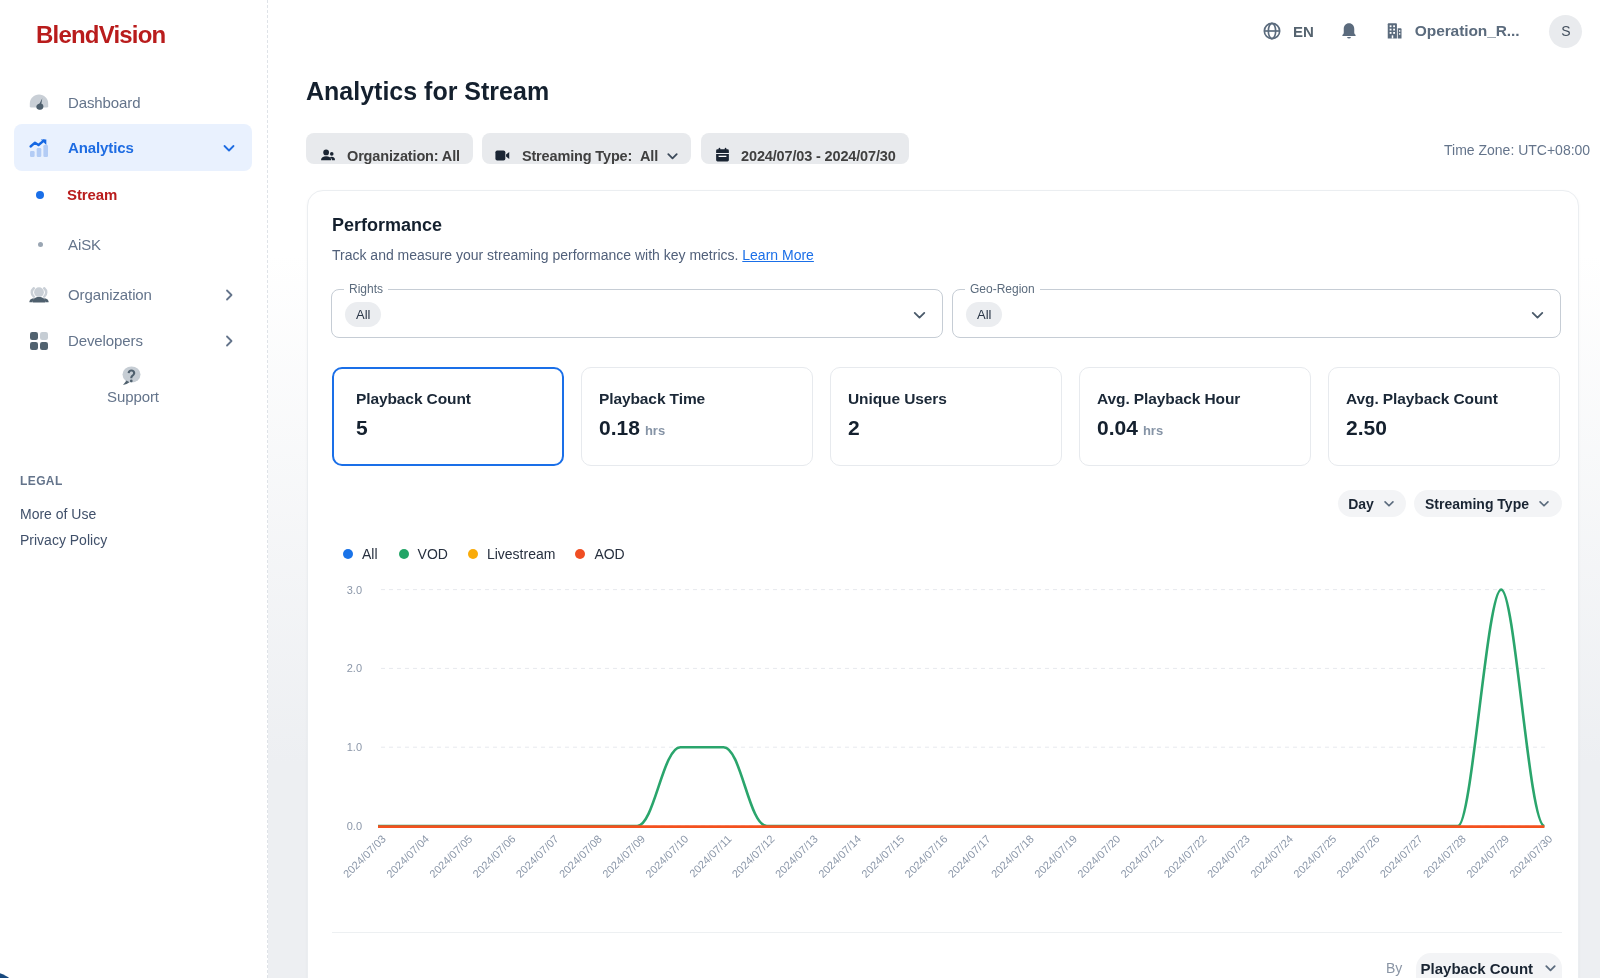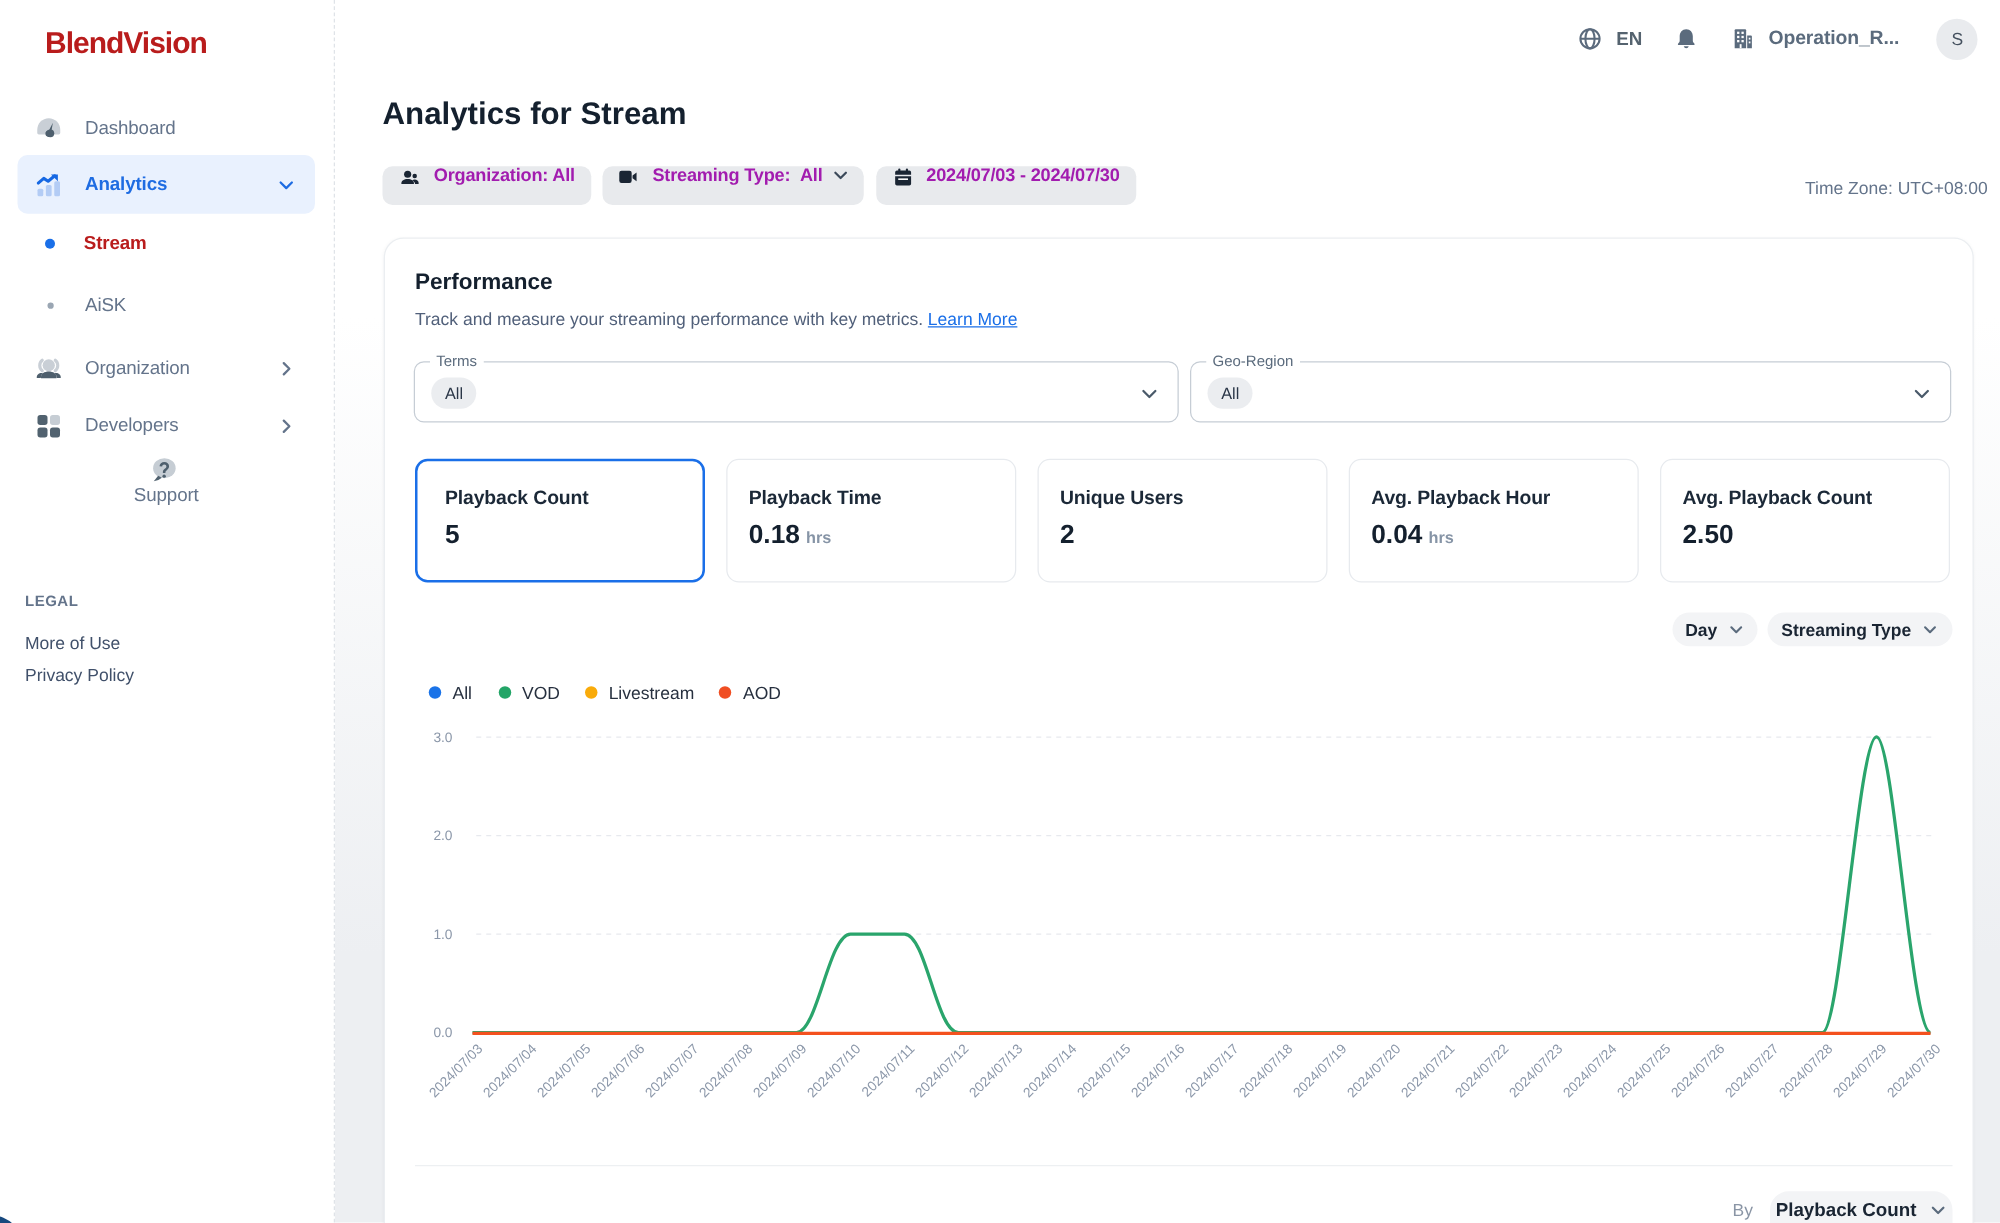--- a/index.html
+++ b/index.html
@@ -11,21 +11,21 @@
 .nav-sel { background:#e9f1fe; border-radius:8px; color:#1e6ce2; font-weight:700; }
 .nav-ico { width:24px; height:24px; margin-left:13px; margin-right:17px; flex:none; }
 .chev { margin-left:auto; margin-right:15px; }
 .legal-h { position:absolute; left:20px; top:474px; font-size:12px; font-weight:700; color:#64748b; letter-spacing:0.4px; }
 .legal-a { position:absolute; left:20px; font-size:14px; color:#40506a; }
 .copyr { position:absolute; left:20px; top:580px; font-size:12.5px; color:#98a2b3; line-height:17px; width:225px; }
 .chat-bub { position:absolute; left:-36px; top:972px; width:56px; height:56px; border-radius:50%; background:#17497e; }
 .topbar { position:absolute; left:994px; top:14px; height:34px; display:flex; align-items:center; color:#5b6b7d; }
 .h1 { position:absolute; left:38px; top:77px; font-size:25px; font-weight:700; color:#14202e; }
 .chips { position:absolute; left:38px; top:133px; display:flex; }
-.chip { height:31px; background:#e8eaed; border-radius:8px; display:flex; align-items:flex-start; padding:0 13px; font-size:14.5px; font-weight:700; color:#a21caf; letter-spacing:-0.15px; }
+.chip { height:31px; background:#e8eaed; border-radius:8px; display:flex; align-items:flex-end; padding:0 13px; font-size:14.5px; font-weight:700; color:#404040; letter-spacing:-0.15px; }
 .chip svg { margin-right:10px; }
 .tz { position:absolute; left:1176px; top:142px; font-size:14px; color:#64748b; }
 .card { position:absolute; left:39px; top:190px; width:1272px; height:910px; background:#fff; border:1px solid #ebeef1; border-radius:16px; box-shadow:0 1px 3px rgba(16,24,40,0.04); }
 .perf-h { position:absolute; left:24px; top:24px; font-size:18px; font-weight:700; color:#14202e; }
 .perf-sub { position:absolute; left:24px; top:56px; font-size:14px; color:#51607a; }
 
 .msel { position:absolute; top:98px; height:49px; border:1px solid #c6cdd5; border-radius:8px; background:#fff; }
 .msel .lbl { position:absolute; left:12px; top:-8px; background:#fff; padding:0 5px; font-size:12px; color:#5b6b7d; }
 .msel .chipall { position:absolute; left:13px; top:12px; height:25px; border-radius:13px; background:#ebedf0; font-size:13px; color:#2a3647; display:flex; align-items:center; padding:0 11px; }
 .msel .dn { position:absolute; right:14px; top:17px; }
@@ -105,21 +105,21 @@
           <rect x="6.5" y="13" width="11" height="1.8" fill="#fff"></rect>
         </svg>
       <span>2024/07/03 - 2024/07/30</span>
     </div>
   </div>
   <div class="tz">Time Zone: UTC+08:00</div>
   <div class="card" id="card">
     <div class="perf-h">Performance</div>
     <div class="perf-sub">Track and measure your streaming performance with key metrics. <span style="color:#1a6fe8; text-decoration:underline;">Learn More</span></div>
     <div class="msel" style="left:23px; width:612px;">
-      <span class="lbl">Terms</span>
+      <span class="lbl">Rights</span>
       <span class="chipall">All</span>
       <svg class="dn" width="17" height="17" viewBox="0 0 16 16">
           <path d="M3.5 5.5 L8 10 L12.5 5.5" stroke="#4a5a6a" stroke-width="1.7" fill="none" stroke-linecap="round" stroke-linejoin="round"></path>
         </svg>
     </div>
     <div class="msel" style="left:644px; width:609px;">
       <span class="lbl">Geo-Region</span>
       <span class="chipall">All</span>
       <svg class="dn" width="17" height="17" viewBox="0 0 16 16">
           <path d="M3.5 5.5 L8 10 L12.5 5.5" stroke="#4a5a6a" stroke-width="1.7" fill="none" stroke-linecap="round" stroke-linejoin="round"></path>

